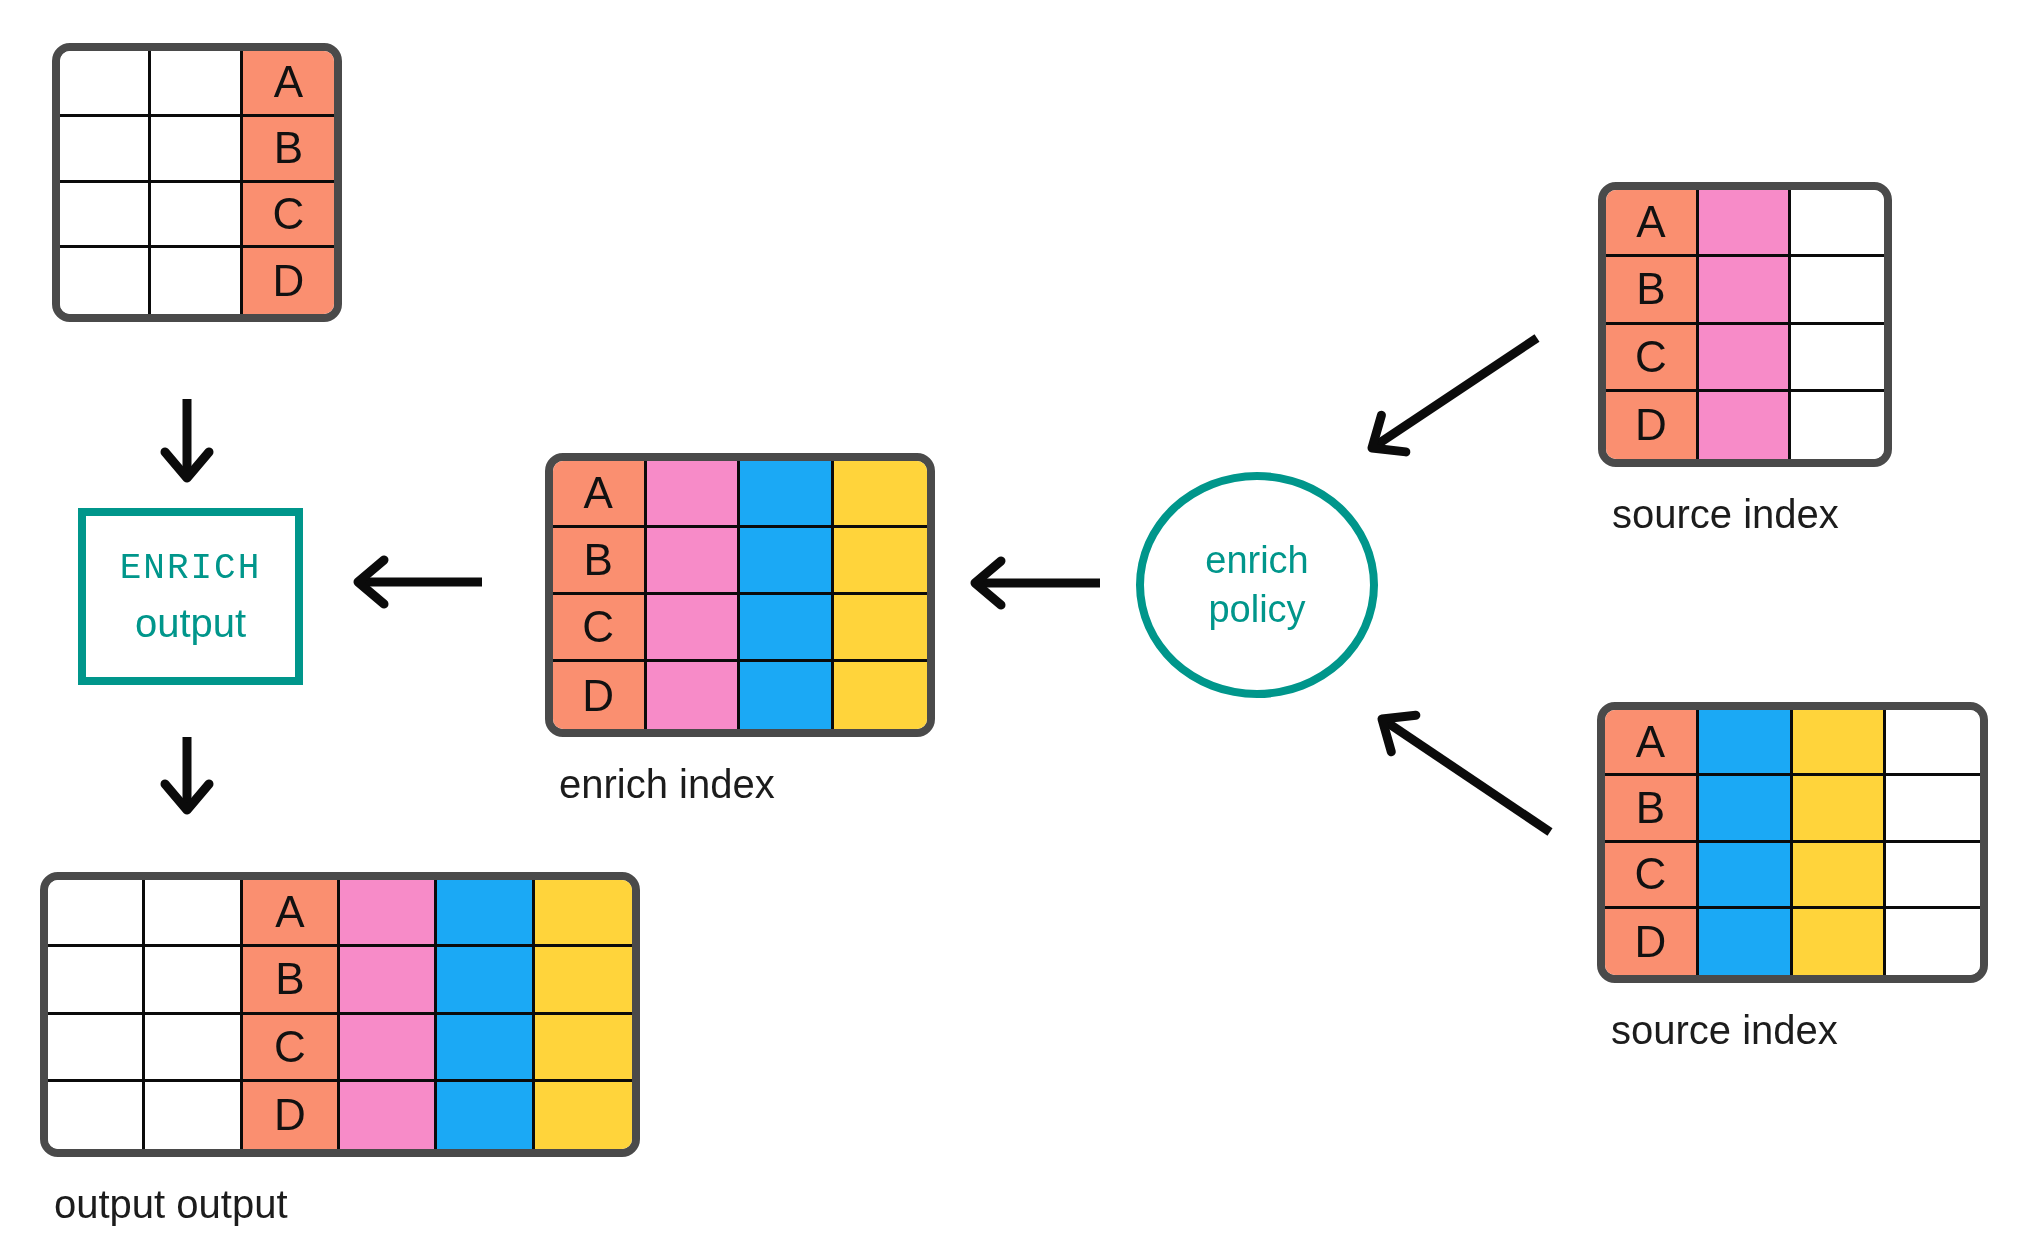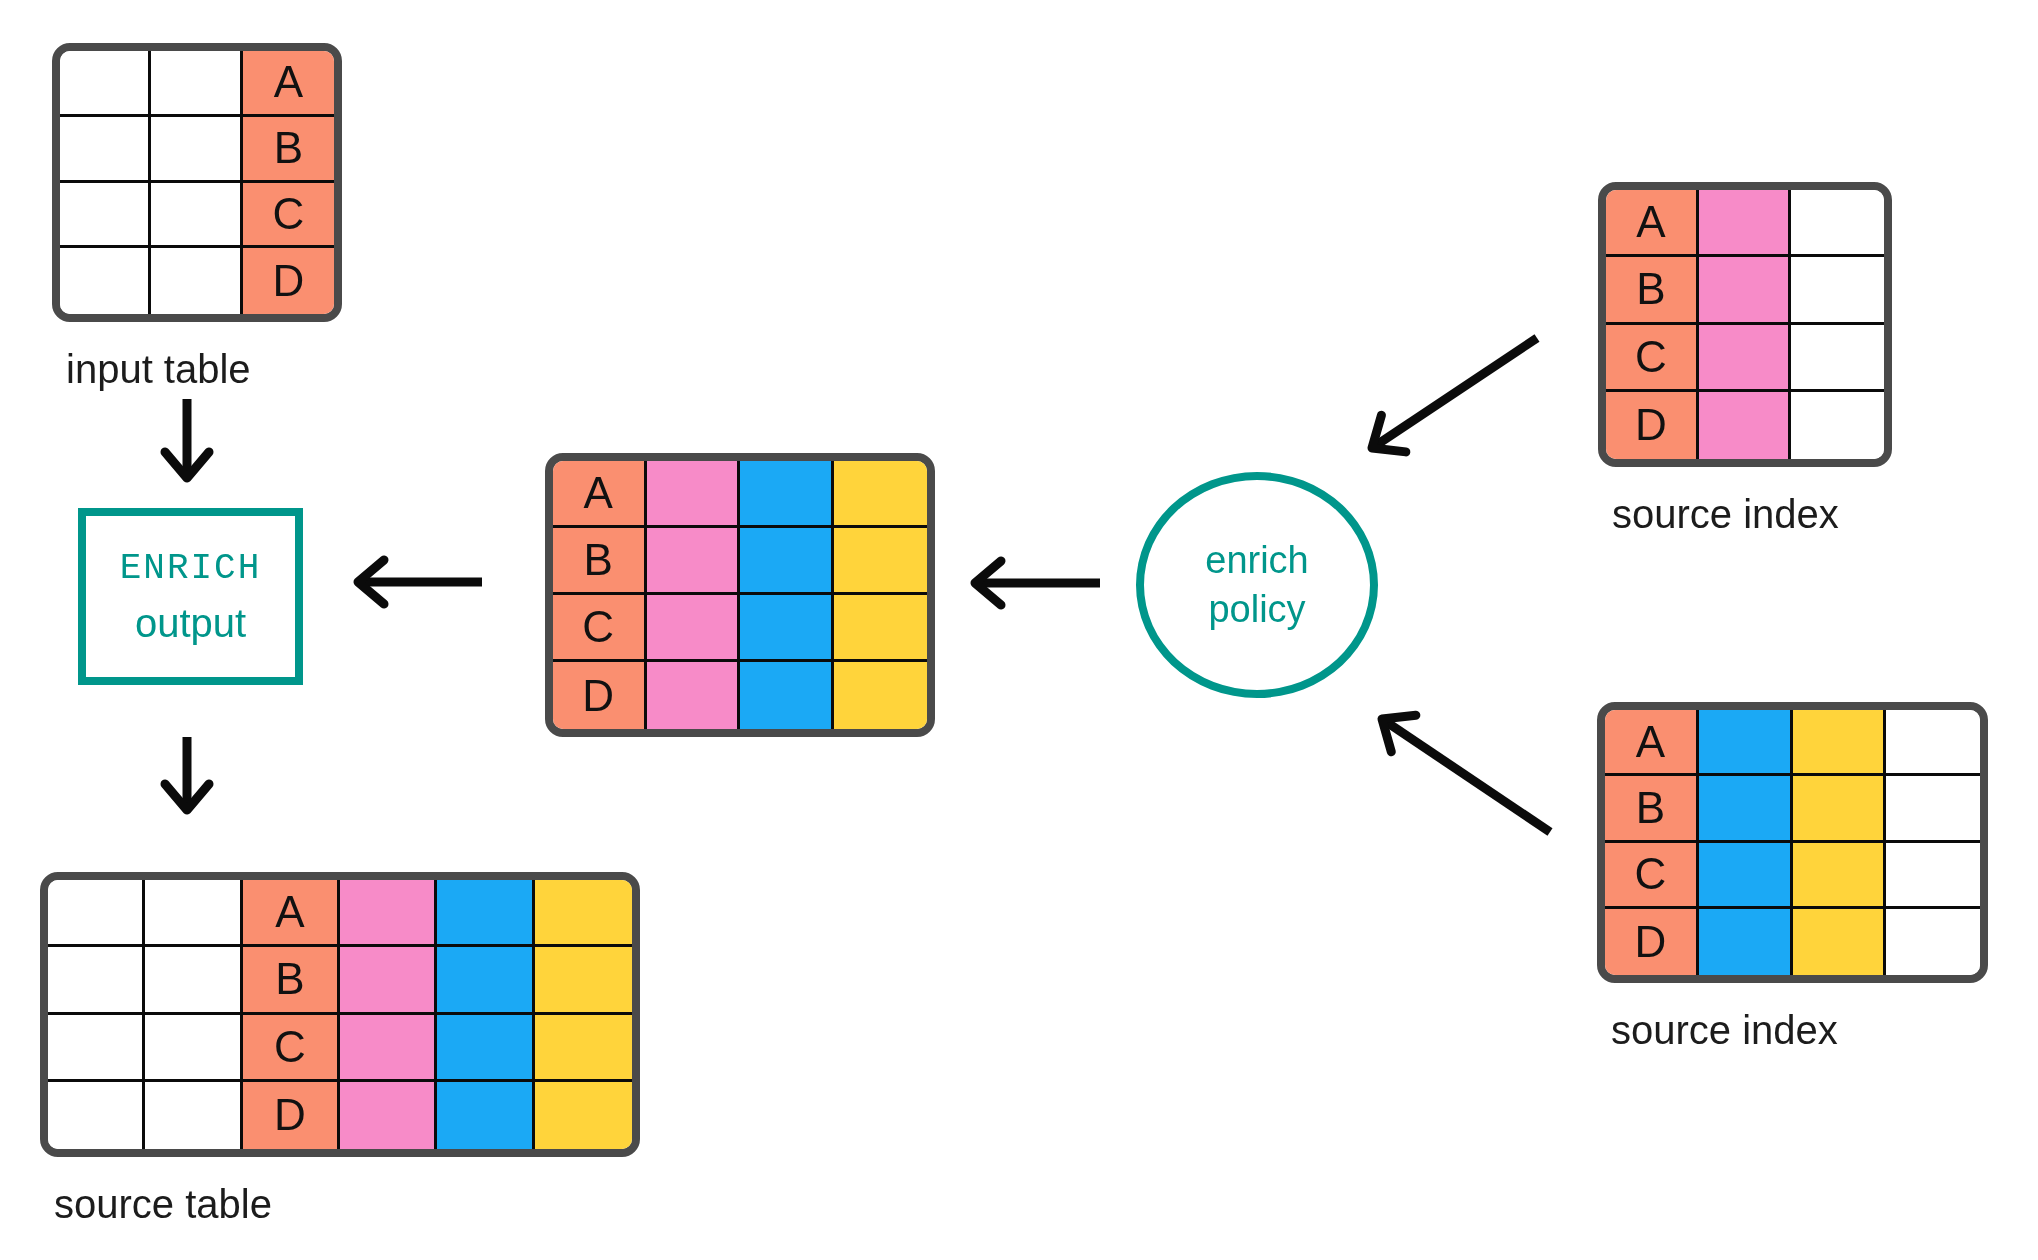--- a/index.html
+++ b/index.html
@@ -68,21 +68,20 @@
         <div class="cell" style="background: rgb(255, 255, 255); border-right: 3px solid rgb(11, 11, 11); border-bottom: 3px solid rgb(11, 11, 11);"></div>
         <div class="cell" style="background: rgb(255, 255, 255); border-right: 3px solid rgb(11, 11, 11); border-bottom: 3px solid rgb(11, 11, 11);"></div>
         <div class="cell" style="background: rgb(250, 143, 112); border-bottom: 3px solid rgb(11, 11, 11);">B</div>
         <div class="cell" style="background: rgb(255, 255, 255); border-right: 3px solid rgb(11, 11, 11); border-bottom: 3px solid rgb(11, 11, 11);"></div>
         <div class="cell" style="background: rgb(255, 255, 255); border-right: 3px solid rgb(11, 11, 11); border-bottom: 3px solid rgb(11, 11, 11);"></div>
         <div class="cell" style="background: rgb(250, 143, 112); border-bottom: 3px solid rgb(11, 11, 11);">C</div>
         <div class="cell" style="background: rgb(255, 255, 255); border-right: 3px solid rgb(11, 11, 11);"></div>
         <div class="cell" style="background: rgb(255, 255, 255); border-right: 3px solid rgb(11, 11, 11);"></div>
         <div class="cell" style="background: rgb(250, 143, 112);">D</div>
       </div>
-    <div class="tbl-label">input table</div>
   </div>
 
   <div id="enrich-command">
     <div class="cmd-line1">ENRICH</div>
     <div class="cmd-line2">output</div>
   </div>
 
   <div class="node" style="left:40px;top:872px">
     <div class="tbl" style="width: 600px; height: 285px; grid-template-columns: repeat(6, 1fr); grid-template-rows: repeat(4, 1fr);">
         <div class="cell" style="background: rgb(255, 255, 255); border-right: 3px solid rgb(11, 11, 11); border-bottom: 3px solid rgb(11, 11, 11);"></div>
@@ -103,21 +102,21 @@
         <div class="cell" style="background: rgb(247, 139, 200); border-right: 3px solid rgb(11, 11, 11); border-bottom: 3px solid rgb(11, 11, 11);"></div>
         <div class="cell" style="background: rgb(27, 169, 245); border-right: 3px solid rgb(11, 11, 11); border-bottom: 3px solid rgb(11, 11, 11);"></div>
         <div class="cell" style="background: rgb(255, 212, 59); border-bottom: 3px solid rgb(11, 11, 11);"></div>
         <div class="cell" style="background: rgb(255, 255, 255); border-right: 3px solid rgb(11, 11, 11);"></div>
         <div class="cell" style="background: rgb(255, 255, 255); border-right: 3px solid rgb(11, 11, 11);"></div>
         <div class="cell" style="background: rgb(250, 143, 112); border-right: 3px solid rgb(11, 11, 11);">D</div>
         <div class="cell" style="background: rgb(247, 139, 200); border-right: 3px solid rgb(11, 11, 11);"></div>
         <div class="cell" style="background: rgb(27, 169, 245); border-right: 3px solid rgb(11, 11, 11);"></div>
         <div class="cell" style="background: rgb(255, 212, 59);"></div>
       </div>
-    <div class="tbl-label">source table</div>
+    <div class="tbl-label">output output</div>
   </div>
 
   <div class="node" style="left:545px;top:453px">
     <div class="tbl" style="width: 390px; height: 284px; grid-template-columns: repeat(4, 1fr); grid-template-rows: repeat(4, 1fr);">
         <div class="cell" style="background: rgb(250, 143, 112); border-right: 3px solid rgb(11, 11, 11); border-bottom: 3px solid rgb(11, 11, 11);">A</div>
         <div class="cell" style="background: rgb(247, 139, 200); border-right: 3px solid rgb(11, 11, 11); border-bottom: 3px solid rgb(11, 11, 11);"></div>
         <div class="cell" style="background: rgb(27, 169, 245); border-right: 3px solid rgb(11, 11, 11); border-bottom: 3px solid rgb(11, 11, 11);"></div>
         <div class="cell" style="background: rgb(255, 212, 59); border-bottom: 3px solid rgb(11, 11, 11);"></div>
         <div class="cell" style="background: rgb(250, 143, 112); border-right: 3px solid rgb(11, 11, 11); border-bottom: 3px solid rgb(11, 11, 11);">B</div>
         <div class="cell" style="background: rgb(247, 139, 200); border-right: 3px solid rgb(11, 11, 11); border-bottom: 3px solid rgb(11, 11, 11);"></div>
@@ -125,20 +124,21 @@
         <div class="cell" style="background: rgb(255, 212, 59); border-bottom: 3px solid rgb(11, 11, 11);"></div>
         <div class="cell" style="background: rgb(250, 143, 112); border-right: 3px solid rgb(11, 11, 11); border-bottom: 3px solid rgb(11, 11, 11);">C</div>
         <div class="cell" style="background: rgb(247, 139, 200); border-right: 3px solid rgb(11, 11, 11); border-bottom: 3px solid rgb(11, 11, 11);"></div>
         <div class="cell" style="background: rgb(27, 169, 245); border-right: 3px solid rgb(11, 11, 11); border-bottom: 3px solid rgb(11, 11, 11);"></div>
         <div class="cell" style="background: rgb(255, 212, 59); border-bottom: 3px solid rgb(11, 11, 11);"></div>
         <div class="cell" style="background: rgb(250, 143, 112); border-right: 3px solid rgb(11, 11, 11);">D</div>
         <div class="cell" style="background: rgb(247, 139, 200); border-right: 3px solid rgb(11, 11, 11);"></div>
         <div class="cell" style="background: rgb(27, 169, 245); border-right: 3px solid rgb(11, 11, 11);"></div>
         <div class="cell" style="background: rgb(255, 212, 59);"></div>
       </div>
+    <div class="tbl-label">enrich index</div>
   </div>
 
   <div id="enrich-policy">
     <div class="policy-line">enrich</div>
     <div class="policy-line">policy</div>
   </div>
 
   <div class="node" style="left:1598px;top:182px">
     <div class="tbl" style="width: 294px; height: 285px; grid-template-columns: repeat(3, 1fr); grid-template-rows: repeat(4, 1fr);">
         <div class="cell" style="background: rgb(250, 143, 112); border-right: 3px solid rgb(11, 11, 11); border-bottom: 3px solid rgb(11, 11, 11);">A</div>

